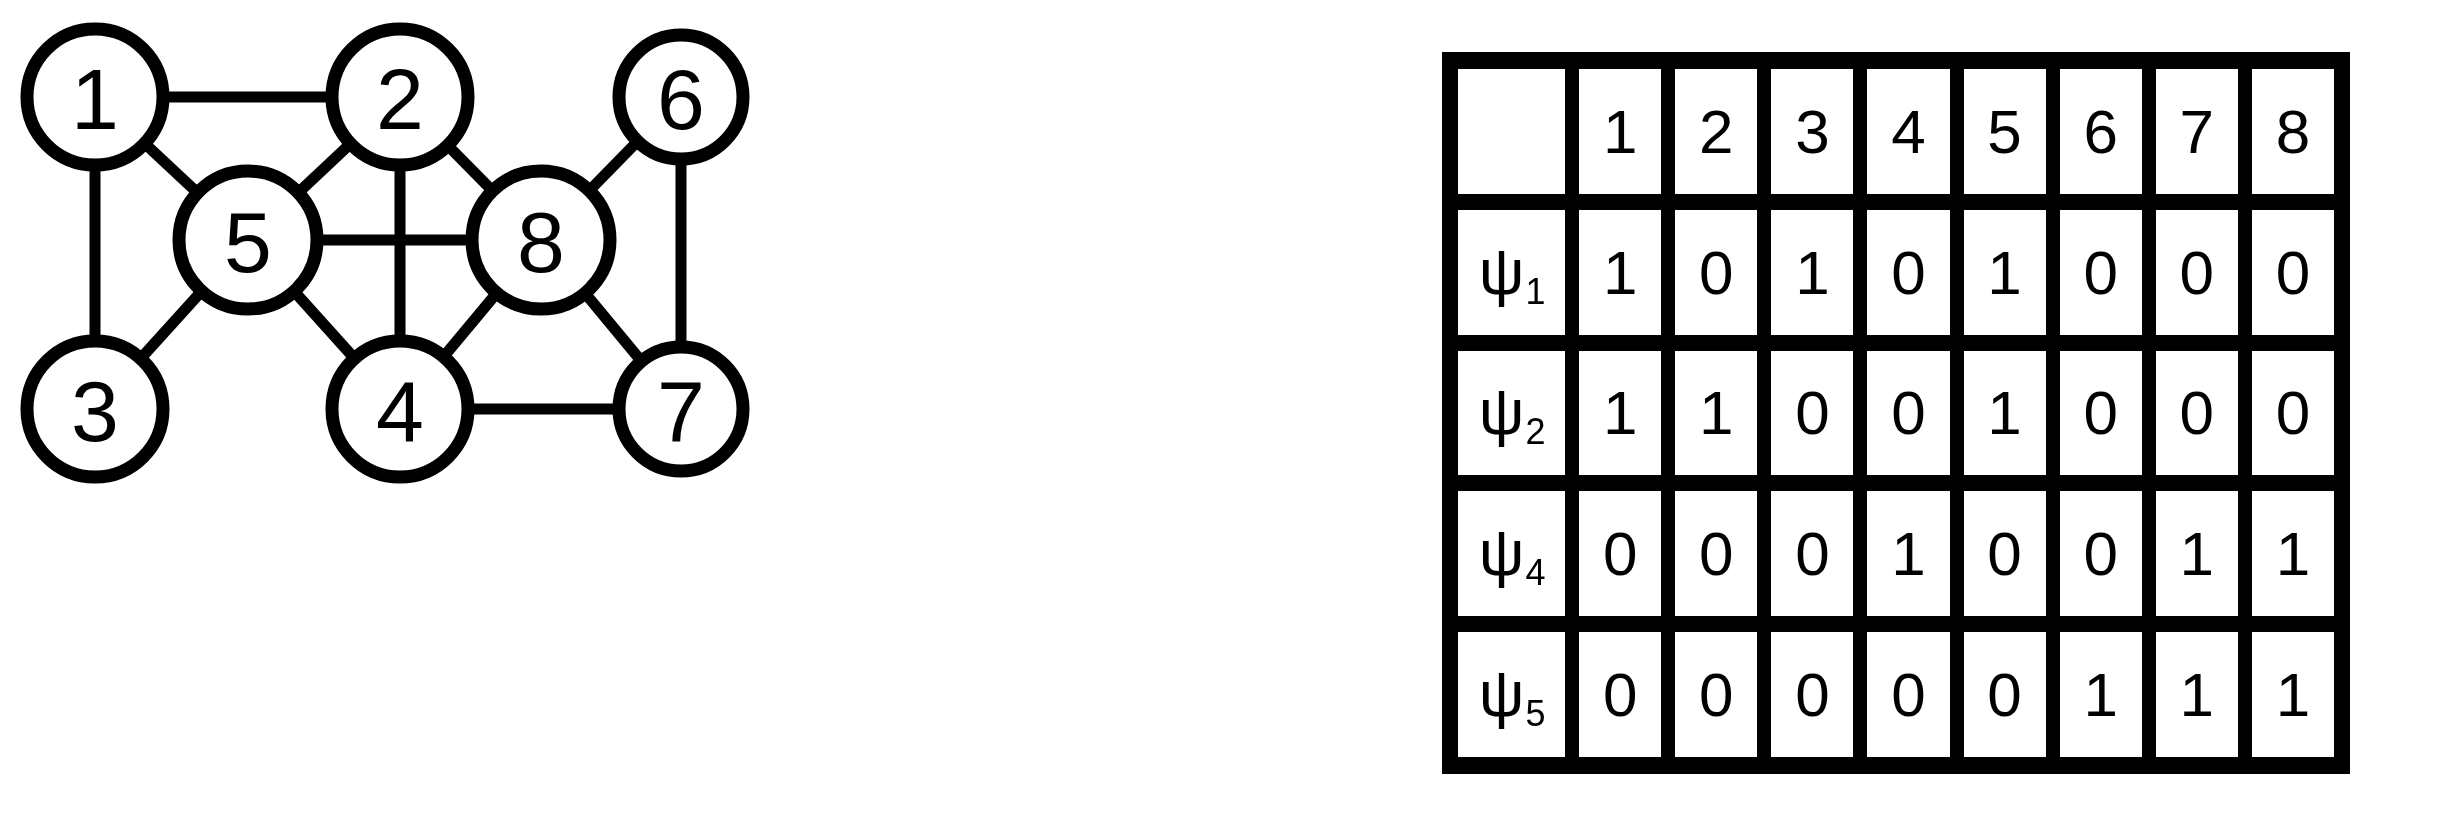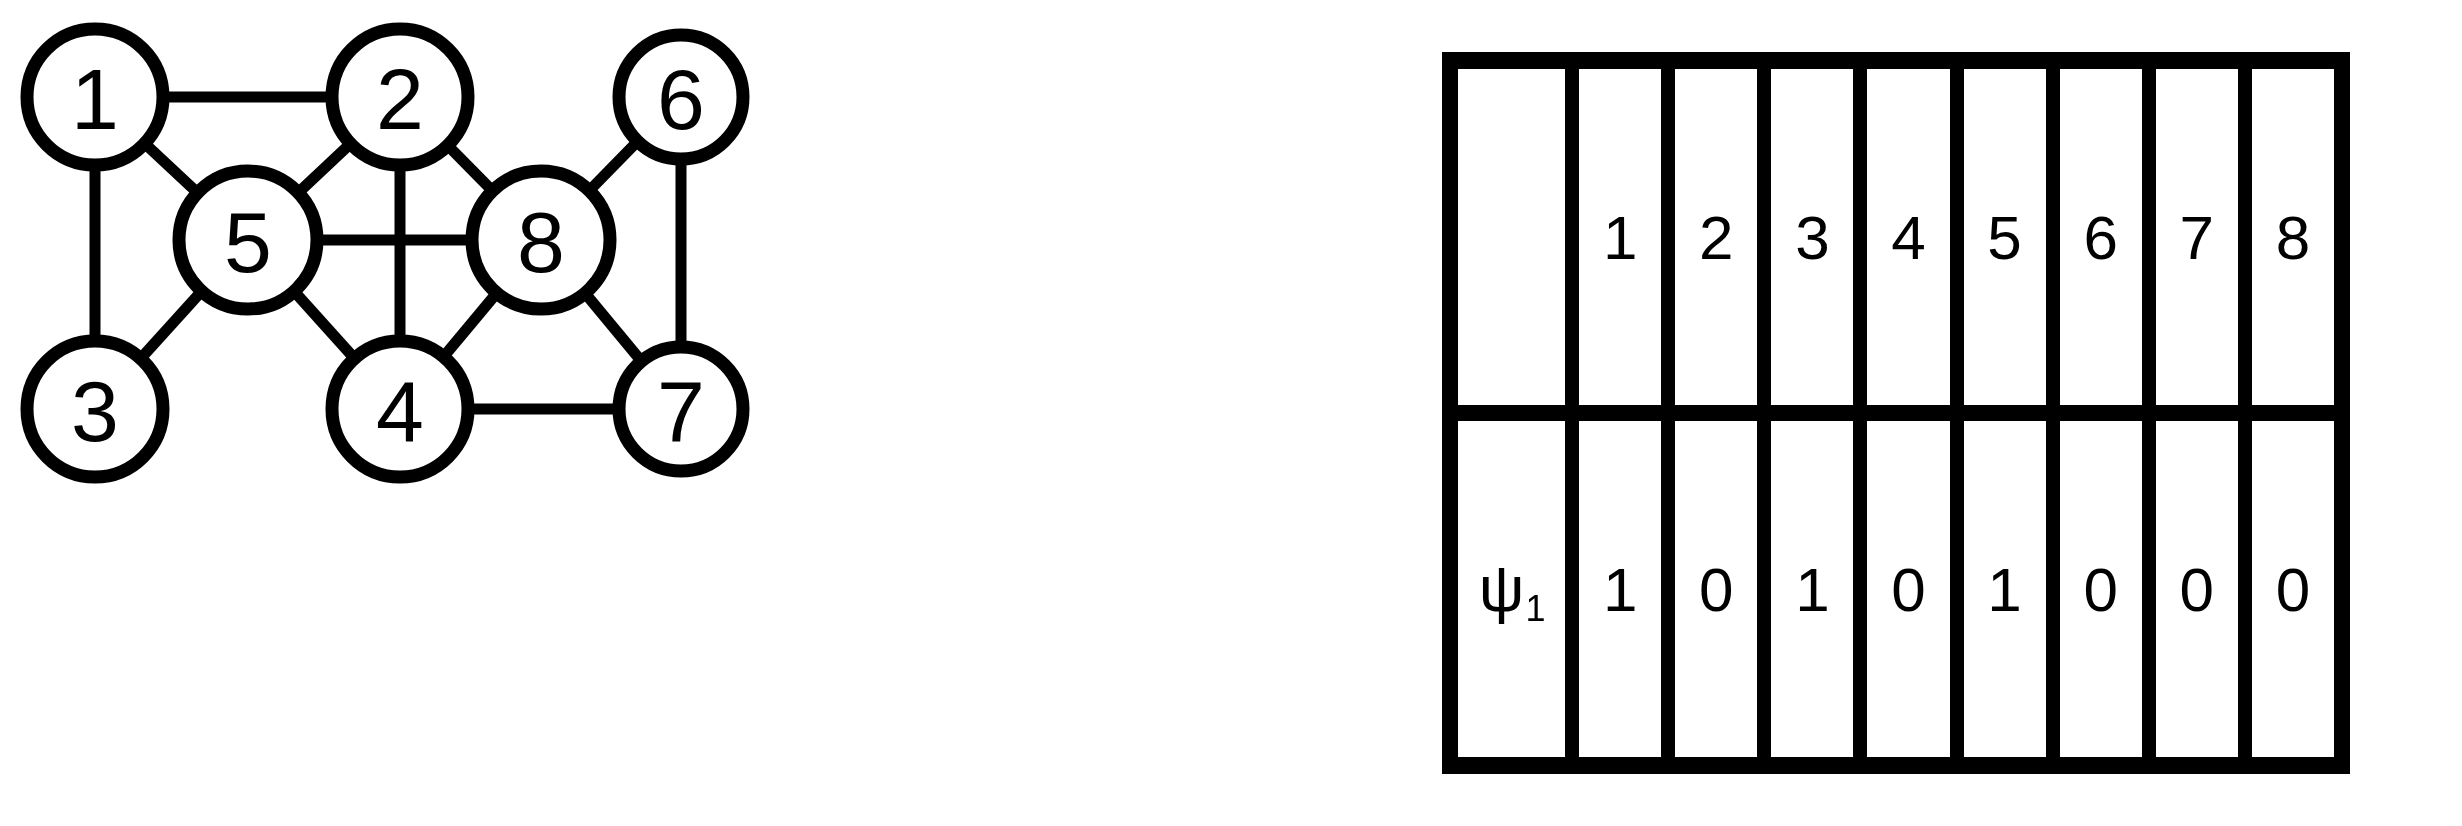--- a/index.html
+++ b/index.html
@@ -182,17 +182,50 @@
             <td class="rowhead"><span class="psi">ψ<sub>1</sub></span></td>
             <td class="cell">1</td>
             <td class="cell">0</td>
             <td class="cell">1</td>
             <td class="cell">0</td>
             <td class="cell">1</td>
             <td class="cell">0</td>
             <td class="cell">0</td>
             <td class="cell">0</td>
           </tr>
+          <tr>
+            <td class="rowhead"><span class="psi">ψ<sub>2</sub></span></td>
+            <td class="cell">1</td>
+            <td class="cell">1</td>
+            <td class="cell">0</td>
+            <td class="cell">0</td>
+            <td class="cell">1</td>
+            <td class="cell">0</td>
+            <td class="cell">0</td>
+            <td class="cell">0</td>
+          </tr>
+          <tr>
+            <td class="rowhead"><span class="psi">ψ<sub>4</sub></span></td>
+            <td class="cell">0</td>
+            <td class="cell">0</td>
+            <td class="cell">0</td>
+            <td class="cell">1</td>
+            <td class="cell">0</td>
+            <td class="cell">0</td>
+            <td class="cell">1</td>
+            <td class="cell">1</td>
+          </tr>
+          <tr>
+            <td class="rowhead"><span class="psi">ψ<sub>5</sub></span></td>
+            <td class="cell">0</td>
+            <td class="cell">0</td>
+            <td class="cell">0</td>
+            <td class="cell">0</td>
+            <td class="cell">0</td>
+            <td class="cell">1</td>
+            <td class="cell">1</td>
+            <td class="cell">1</td>
+          </tr>
         </tbody>
     </table>
   </div>
 
 </div>
 
 </body></html>

